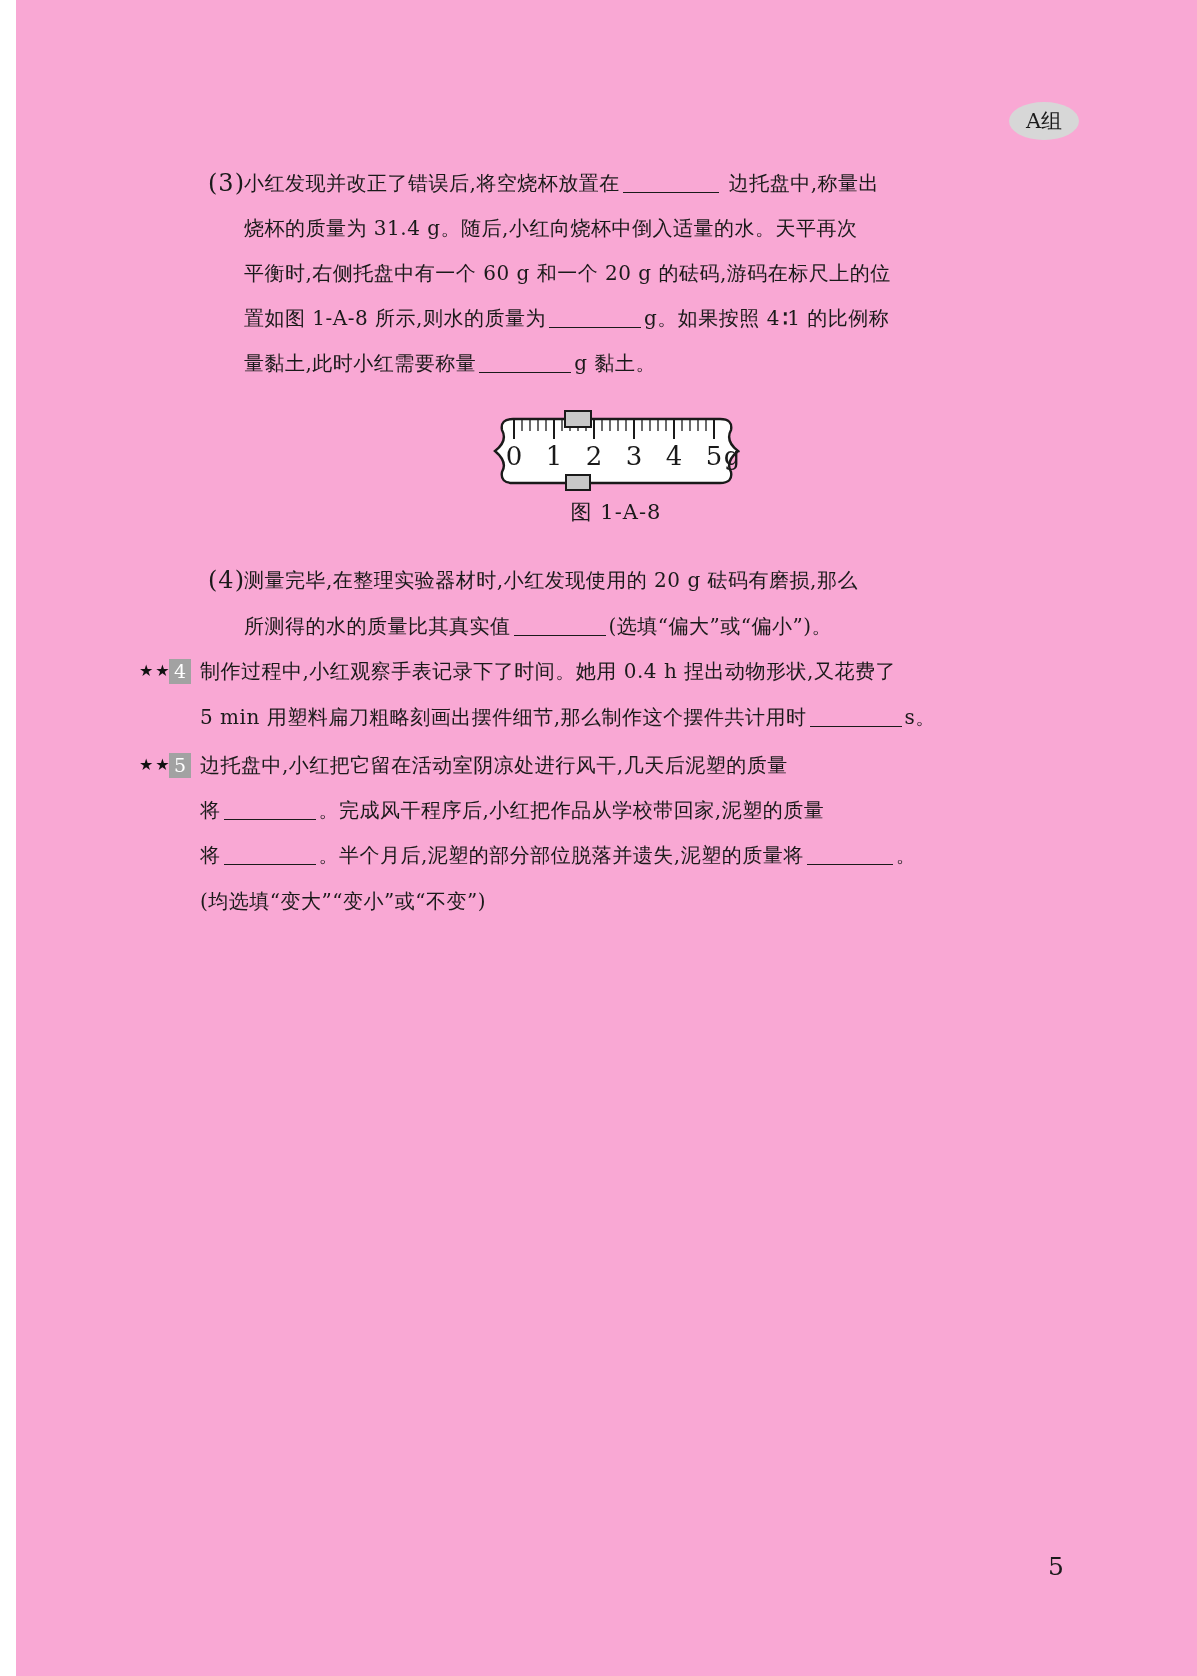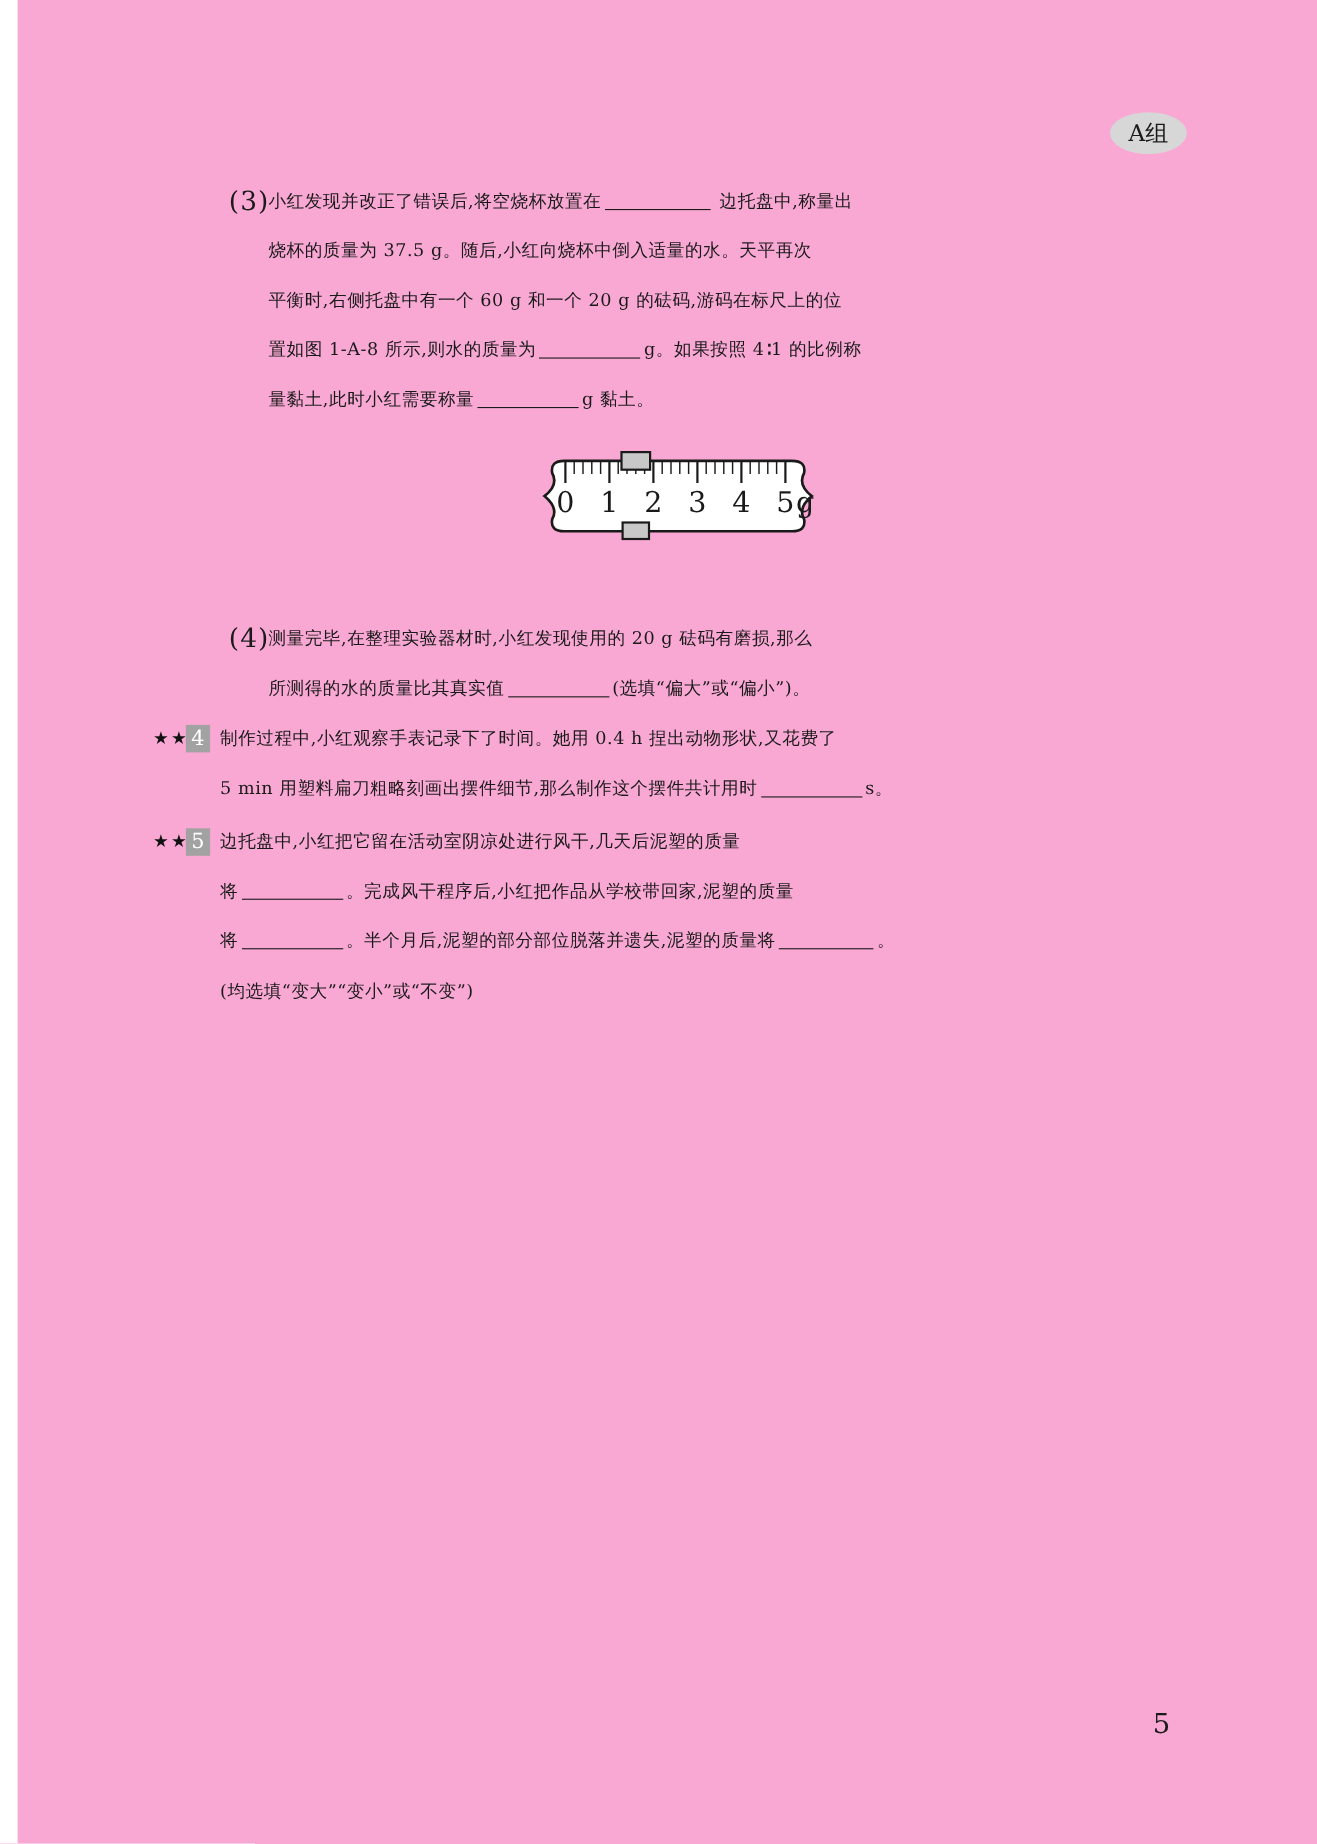--- a/index.html
+++ b/index.html
@@ -10,21 +10,21 @@
   }
   .page{position:absolute;left:16px;top:0;width:1197px;height:1676px;background:#f9a8d4;}
   .badge-group{
     position:absolute;left:993px;top:102px;width:70px;height:38px;
     background:#d7d7d7;border-radius:50%;text-align:center;line-height:38px;
     font-size:21px;color:#1a1a1a;
   }
   .qblock{position:absolute;left:0;width:1197px;}
   .qlabel{position:absolute;top:0;font-size:24px;line-height:46px;letter-spacing:1px;}
   .qline{
-    position:absolute;font-size:16px;line-height:46px;letter-spacing:0.5px;
+    position:absolute;font-size:20px;line-height:46px;letter-spacing:0.5px;
     white-space:nowrap;
   }
   .blank{
     display:inline-block;width:92px;height:18px;
     border-bottom:1.8px solid #1a1a1a;vertical-align:-3px;margin:0 3px;
   }
   .stars{position:absolute;left:123px;top:0;font-size:16px;line-height:46px;letter-spacing:2px;color:#111;}
   .num-badge{
     position:absolute;left:153px;top:11px;width:22px;height:25px;
     background:#a2a2a2;color:#ffffff;text-align:center;font-size:19px;line-height:25px;
@@ -41,21 +41,21 @@
 </head>
 <body>
 
 <div class="page">
 
   <div class="badge-group">A组</div>
 
   <div class="qblock" style="top:160px">
     <span class="qlabel" style="left:192px">(3)</span>
     <div class="qline" style="left:228px;top:0">小红发现并改正了错误后,将空烧杯放置在<span class="blank" style="width: 96px;"></span> 边托盘中,称量出</div>
-    <div class="qline" style="left:228px;top:45px">烧杯的质量为 37.5 g。随后,小红向烧杯中倒入适量的水。天平再次</div>
+    <div class="qline" style="left:228px;top:45px">烧杯的质量为 31.4 g。随后,小红向烧杯中倒入适量的水。天平再次</div>
     <div class="qline" style="left:228px;top:90px">平衡时,右侧托盘中有一个 60 g 和一个 20 g 的砝码,游码在标尺上的位</div>
     <div class="qline" style="left:228px;top:135px">置如图 1-A-8 所示,则水的质量为<span class="blank" style="width: 92px;"></span>g。如果按照 4∶1 的比例称</div>
     <div class="qline" style="left:228px;top:180px">量黏土,此时小红需要称量<span class="blank" style="width: 92px;"></span>g 黏土。</div>
   </div>
 
   <div class="figure">
     <svg width="310" height="112" viewBox="0 0 310 112">
       <path d="M 52,33 L 259,33 Q 272,33 270,44 Q 264,55 277,65 Q 264,76 270,86
                Q 272,97 259,97 L 52,97 Q 39,97 41,86 Q 47,76 34,65 Q 47,55 41,44
                Q 39,33 52,33 Z" fill="#ffffff" stroke="#1a1a1a" stroke-width="2.4"></path>
@@ -90,20 +90,21 @@
           <text x="93" y="79" text-anchor="middle" class="ruler-num">1</text>
           <text x="133" y="79" text-anchor="middle" class="ruler-num">2</text>
           <text x="173" y="79" text-anchor="middle" class="ruler-num">3</text>
           <text x="213" y="79" text-anchor="middle" class="ruler-num">4</text>
           <text x="253" y="79" text-anchor="middle" class="ruler-num">5</text>
           <text x="271" y="79" text-anchor="middle" class="ruler-num">g</text>
           <rect x="104" y="25" width="26" height="16" fill="#c8c8c8" stroke="#1a1a1a" stroke-width="2"></rect>
           <rect x="105" y="89" width="24" height="15" fill="#c8c8c8" stroke="#1a1a1a" stroke-width="2"></rect>
         </g>
     </svg>
+    <div class="fig-caption">图 1-A-8</div>
   </div>
 
   <div class="qblock" style="top:557px">
     <span class="qlabel" style="left:192px">(4)</span>
     <div class="qline" style="left:228px;top:0">测量完毕,在整理实验器材时,小红发现使用的 20 g 砝码有磨损,那么</div>
     <div class="qline" style="left:228px;top:46px">所测得的水的质量比其真实值<span class="blank" style="width: 92px;"></span>(选填“偏大”或“偏小”)。</div>
   </div>
 
   <div class="qblock" style="top:648px">
     <span class="stars">★★</span>

